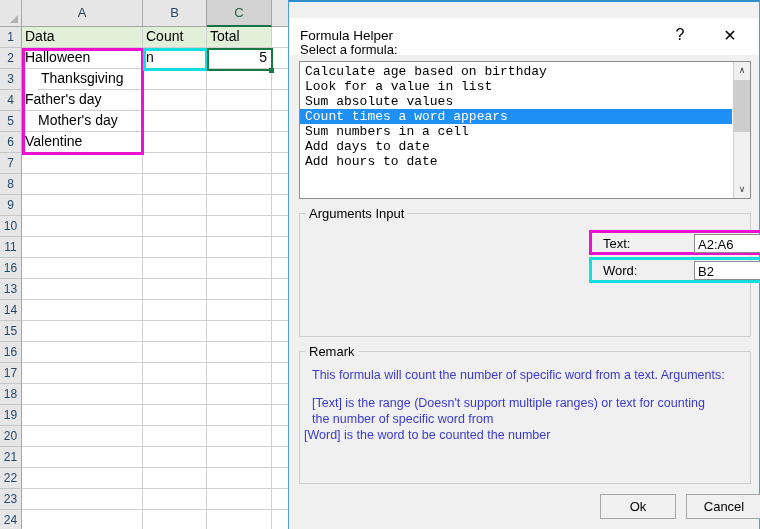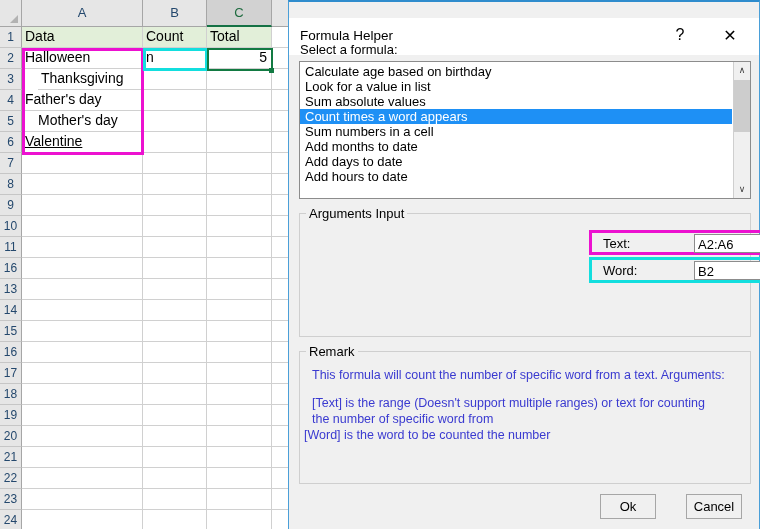--- a/index.html
+++ b/index.html
@@ -78,21 +78,21 @@
   #args-group{left:10px;top:211px;width:452px;height:124px;}
   #remark-group{left:10px;top:349px;width:452px;height:133px;}
 
   .arg-label{position:absolute;font-size:13px;color:#000;}
   .arg-input{position:absolute;background:#ffffff;border:1px solid #8c8c8c;
     box-sizing:border-box;font-size:13px;color:#000;padding-left:3px;line-height:19px;
     white-space:nowrap;overflow:hidden;}
 
   .remark-line{position:absolute;font-size:12.5px;color:#3a3ad0;white-space:nowrap;}
 
-  .dlg-btn{position:absolute;height:25px;width:56px;background:#f0f0f0;
+  .dlg-btn{position:absolute;height:25px;width:76px;background:#f0f0f0;
     border:1px solid #a6a6a6;box-sizing:border-box;text-align:center;
     line-height:23px;font-size:13px;color:#000;}
 </style>
 </head>
 <body>
 
 <div id="sheet">
 
   <div class="col-head-row">
     <div class="corner-box">
@@ -144,21 +144,21 @@
       <div class="cell" style="left: 207px; top: 69px; width: 65px; height: 21px; line-height: 19px;"></div>
       <div class="cell" style="left: 272px; top: 69px; width: 65px; height: 21px; line-height: 19px;"></div>
       <div class="cell" style="left: 22px; top: 90px; width: 121px; height: 21px; line-height: 19px;">Father's day</div>
       <div class="cell" style="left: 143px; top: 90px; width: 64px; height: 21px; line-height: 19px;"></div>
       <div class="cell" style="left: 207px; top: 90px; width: 65px; height: 21px; line-height: 19px;"></div>
       <div class="cell" style="left: 272px; top: 90px; width: 65px; height: 21px; line-height: 19px;"></div>
       <div class="cell" style="left: 22px; top: 111px; width: 121px; height: 21px; line-height: 19px; padding-left: 16px;">Mother's day</div>
       <div class="cell" style="left: 143px; top: 111px; width: 64px; height: 21px; line-height: 19px;"></div>
       <div class="cell" style="left: 207px; top: 111px; width: 65px; height: 21px; line-height: 19px;"></div>
       <div class="cell" style="left: 272px; top: 111px; width: 65px; height: 21px; line-height: 19px;"></div>
-      <div class="cell" style="left: 22px; top: 132px; width: 121px; height: 21px; line-height: 19px; text-decoration: underline;">Valentine</div>
+      <div class="cell" style="left: 22px; top: 132px; width: 121px; height: 21px; line-height: 19px;">Valentine</div>
       <div class="cell" style="left: 143px; top: 132px; width: 64px; height: 21px; line-height: 19px;"></div>
       <div class="cell" style="left: 207px; top: 132px; width: 65px; height: 21px; line-height: 19px;"></div>
       <div class="cell" style="left: 272px; top: 132px; width: 65px; height: 21px; line-height: 19px;"></div>
       <div class="cell" style="left: 22px; top: 153px; width: 121px; height: 21px; line-height: 19px;"></div>
       <div class="cell" style="left: 143px; top: 153px; width: 64px; height: 21px; line-height: 19px;"></div>
       <div class="cell" style="left: 207px; top: 153px; width: 65px; height: 21px; line-height: 19px;"></div>
       <div class="cell" style="left: 272px; top: 153px; width: 65px; height: 21px; line-height: 19px;"></div>
       <div class="cell" style="left: 22px; top: 174px; width: 121px; height: 21px; line-height: 19px;"></div>
       <div class="cell" style="left: 143px; top: 174px; width: 64px; height: 21px; line-height: 19px;"></div>
       <div class="cell" style="left: 207px; top: 174px; width: 65px; height: 21px; line-height: 19px;"></div>
@@ -243,27 +243,26 @@
       <div class="glyph">?</div>
     </div>
     <div class="tb-btn" id="close-btn">
       <div class="glyph">✕</div>
     </div>
   </div>
 
   <div class="dlg-label" style="left:11px;top:40px;">Select a formula:</div>
 
   <div id="formula-list">
-    <div id="fl-items" style="position:absolute;left:0;top:2px;right:18px;">
+    <div id="fl-items" style="position:absolute;left:0;top:2px;right:18px;font-family:Liberation Mono, monospace;">
         <div class="fl-item">Calculate age based on birthday</div>
         <div class="fl-item">Look for a value in list</div>
         <div class="fl-item">Sum absolute values</div>
         <div class="fl-item selected">Count times a word appears</div>
         <div class="fl-item">Sum numbers in a cell</div>
-        <div class="fl-item">Add months to date</div>
         <div class="fl-item">Add days to date</div>
         <div class="fl-item">Add hours to date</div>
       </div>
     <div class="vscroll">
       <div class="vs-arrow up">∧</div>
       <div class="vs-thumb"></div>
       <div class="vs-arrow dn">∨</div>
     </div>
   </div>
 

